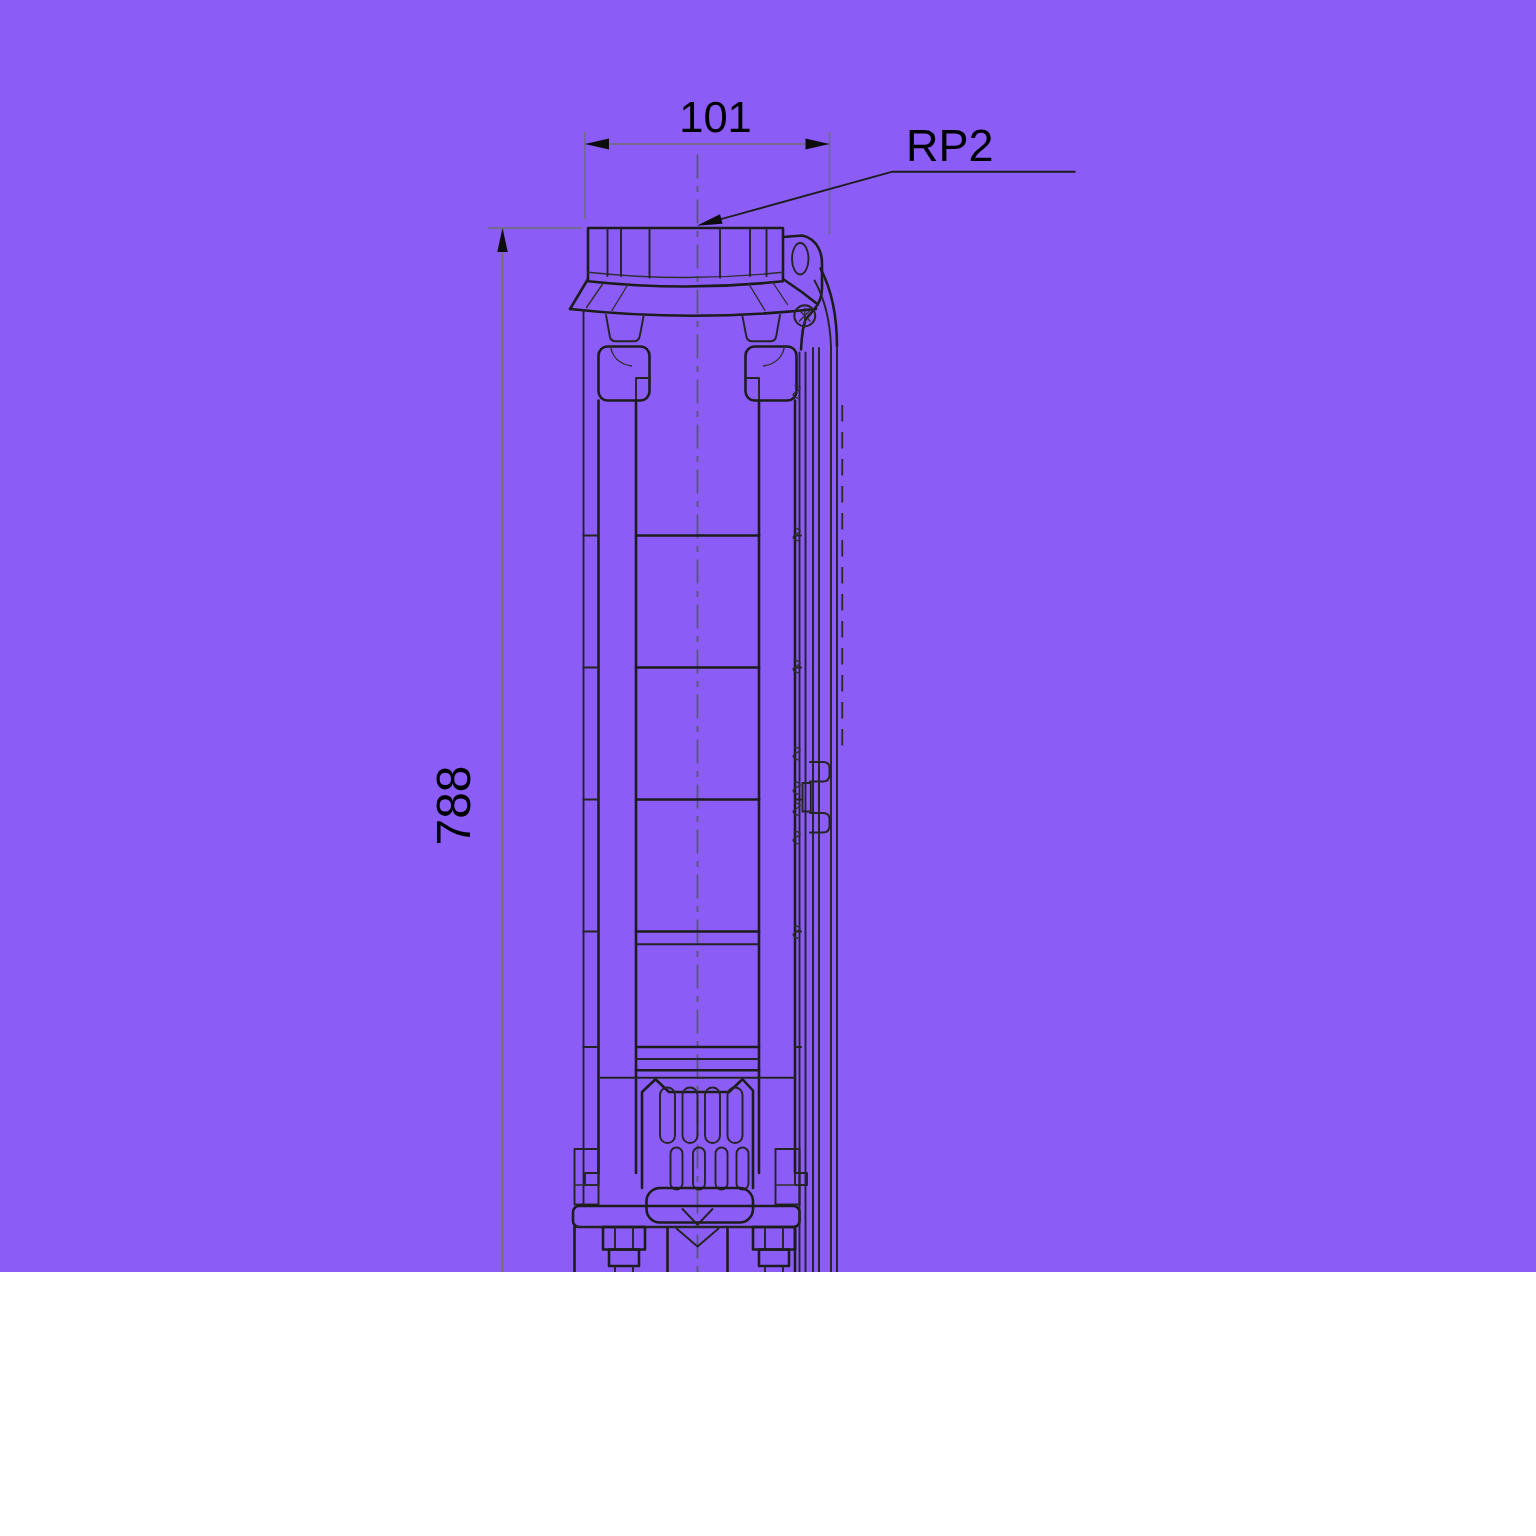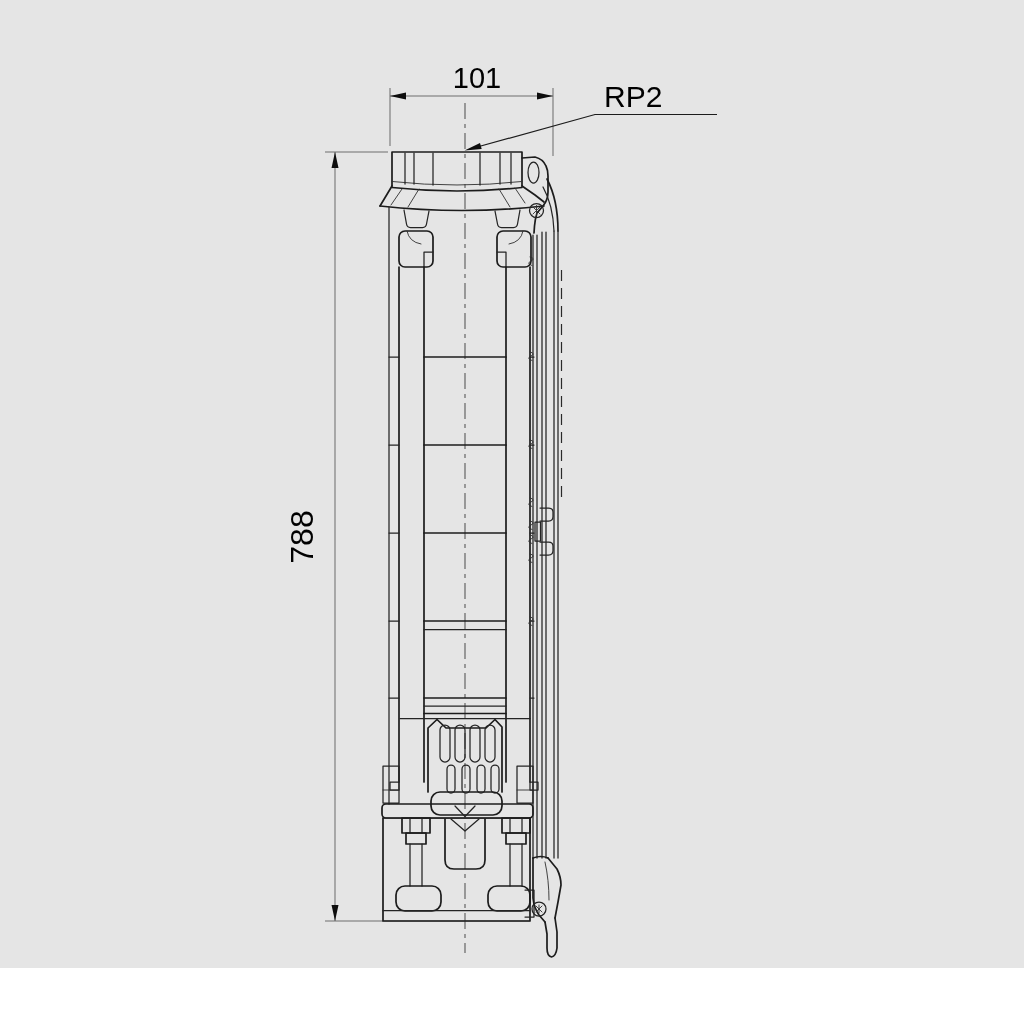--- a/index.html
+++ b/index.html
@@ -1,16 +1,16 @@
 <!DOCTYPE html>
 <html><head>
 <meta charset="utf-8">
 <style>
   html,body{margin:0;padding:0;background:#ffffff;}
-  .page{position:relative;width:1024px;height:968px;background:#e5e5e5;overflow:hidden;}
+  .page{position:relative;width:1024px;height:848px;background:#8b5cf6;overflow:hidden;}
   svg{position:absolute;left:0;top:0;}
   .thick{stroke:#1c1c1c;stroke-width:1.7;fill:none;stroke-linejoin:round;stroke-linecap:round;}
   .med{stroke:#242424;stroke-width:1.25;fill:none;stroke-linejoin:round;stroke-linecap:round;}
   .thin{stroke:#2f2f2f;stroke-width:0.9;fill:none;stroke-linejoin:round;stroke-linecap:round;}
   .dim{stroke:#6f6f6f;stroke-width:1.05;fill:none;}
   .lead{stroke:#1c1c1c;stroke-width:1.2;fill:none;}
   .arrow{fill:#0d0d0d;stroke:none;}
   .cl{stroke:#5a5a5a;stroke-width:1.1;fill:none;stroke-dasharray:16 5 4 5;}
   .hid{stroke:#2a2a2a;stroke-width:1.2;fill:none;stroke-dasharray:11 7;}
   .txt{fill:#000;font-family:"Liberation Sans","DejaVu Sans",sans-serif;}

